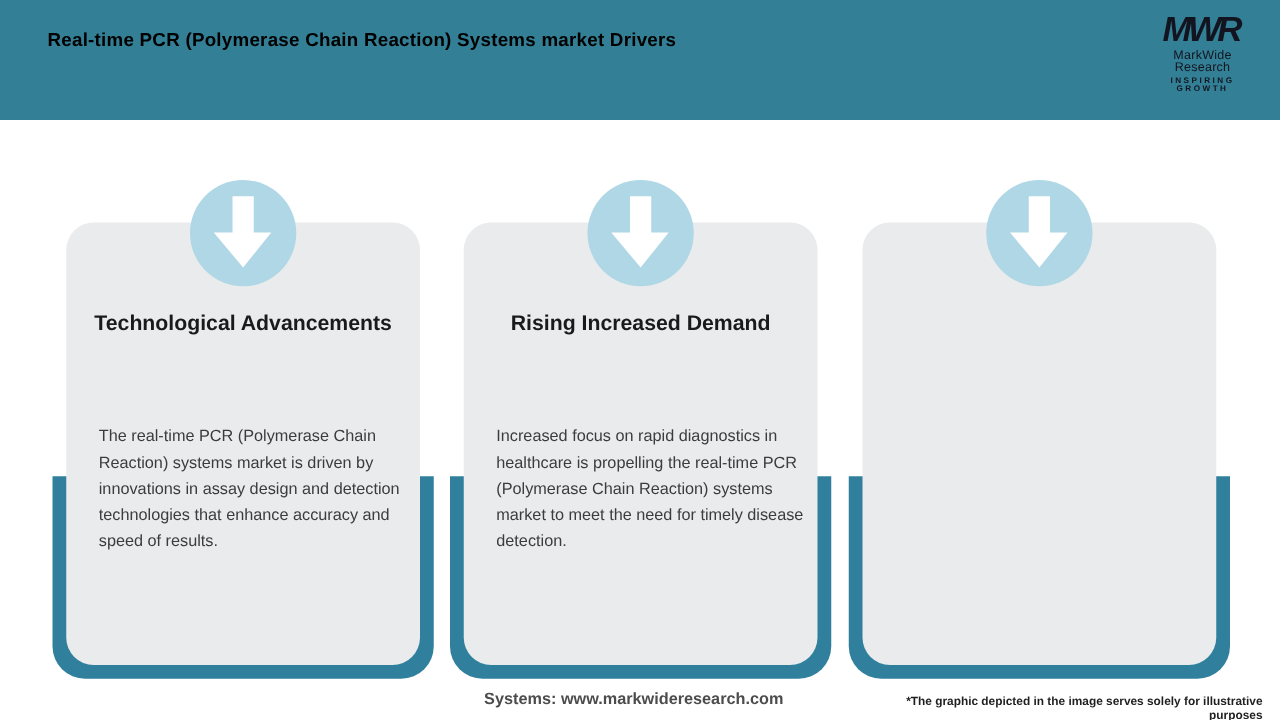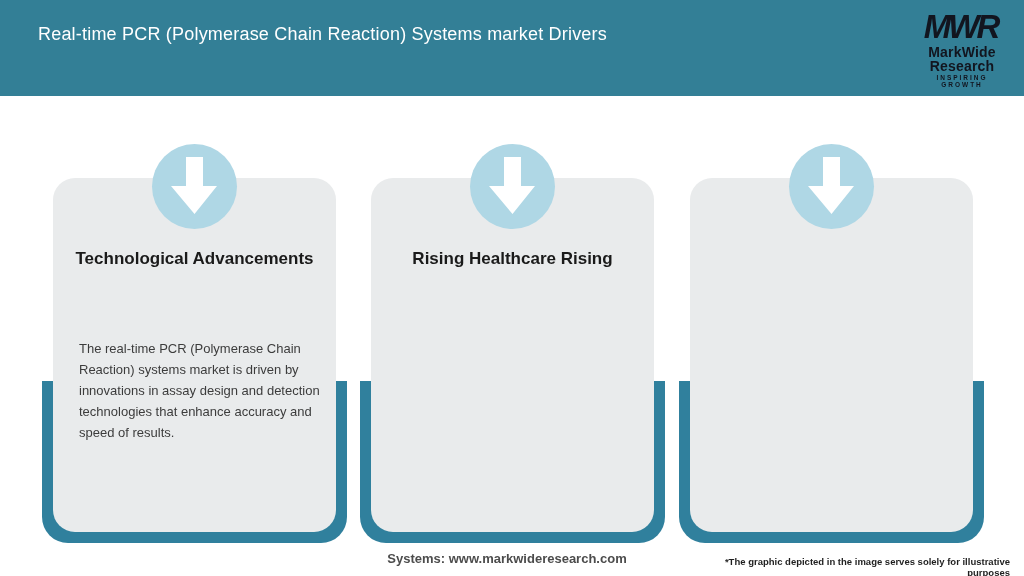--- a/index.html
+++ b/index.html
@@ -10,32 +10,32 @@
   }
   .stage{position:absolute;inset:0;}
 
   
   .topbar{
     position:absolute;left:0;top:0;width:1024px;height:96px;
     background:#337F96;
   }
   .topbar h1{
     position:absolute;left:38px;top:24px;margin:0;
-    font-size:18px;font-weight:400;color:#ffffff;letter-spacing:0.2px;
+    font-size:15px;font-weight:700;color:#000000;letter-spacing:0.2px;
   }
   .logo{
     position:absolute;right:16px;top:10px;width:92px;text-align:center;
     color:#12151F;line-height:1;
   }
   .logo .monogram{
-    font-size:33px;font-weight:800;font-style:italic;
+    font-size:28px;font-weight:800;font-style:italic;
     letter-spacing:-3px;margin-right:3px;
   }
   .logo .logoname{
-    font-size:14px;font-weight:700;margin-top:2px;letter-spacing:0.2px;
+    font-size:10px;font-weight:400;margin-top:2px;letter-spacing:0.2px;
   }
   .logo .logotag{
     font-size:6.5px;font-weight:700;letter-spacing:2px;margin-top:2px;
   }
 
   
   .group{position:absolute;top:96px;width:305px;height:460px;}
   .group.g1{left:42px;}
   .group.g2{left:360px;}
   .group.g3{left:679px;}
@@ -100,21 +100,22 @@
   </div>
 
   <div class="group g2">
     <div class="frame"></div>
     <div class="card"></div>
     <div class="circle">
       <svg viewBox="0 0 85 85">
           <path d="M34 13 h17 v29 h14 L42.5 70 19 42 h15 z" fill="#ffffff"></path>
         </svg>
     </div>
-    <h2 class="card-title">Rising Healthcare Rising</h2>
+    <h2 class="card-title">Rising Increased Demand</h2>
+    <p class="card-body">Increased focus on rapid diagnostics in healthcare is propelling the real-time PCR (Polymerase Chain Reaction) systems market to meet the need for timely disease detection.</p>
   </div>
 
   <div class="group g3">
     <div class="frame"></div>
     <div class="card"></div>
     <div class="circle">
       <svg viewBox="0 0 85 85">
           <path d="M34 13 h17 v29 h14 L42.5 70 19 42 h15 z" fill="#ffffff"></path>
         </svg>
     </div>

